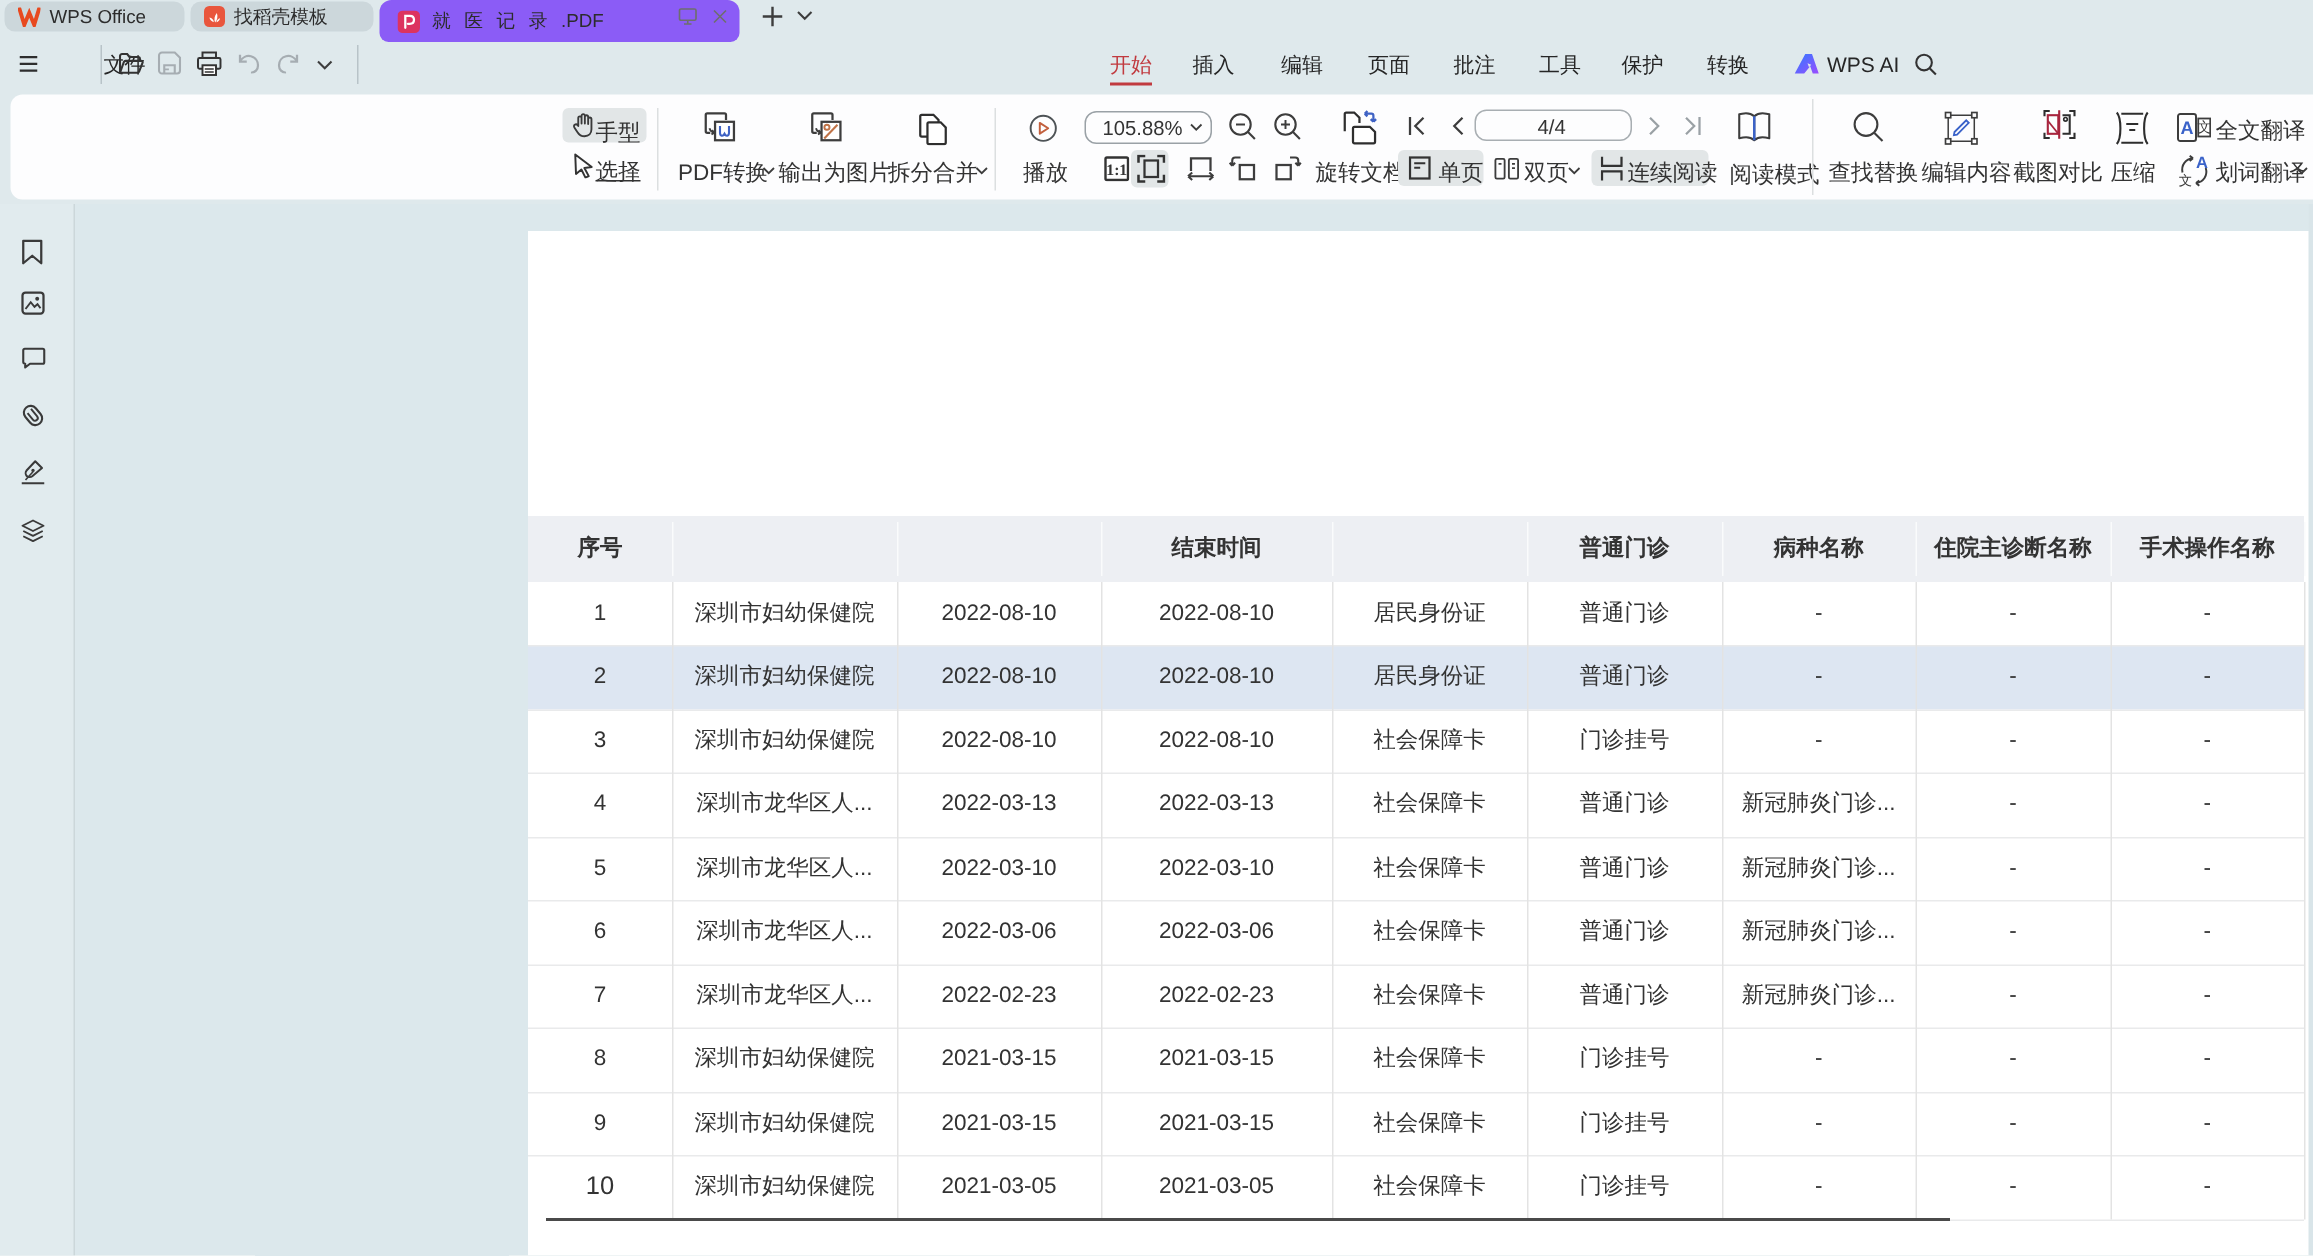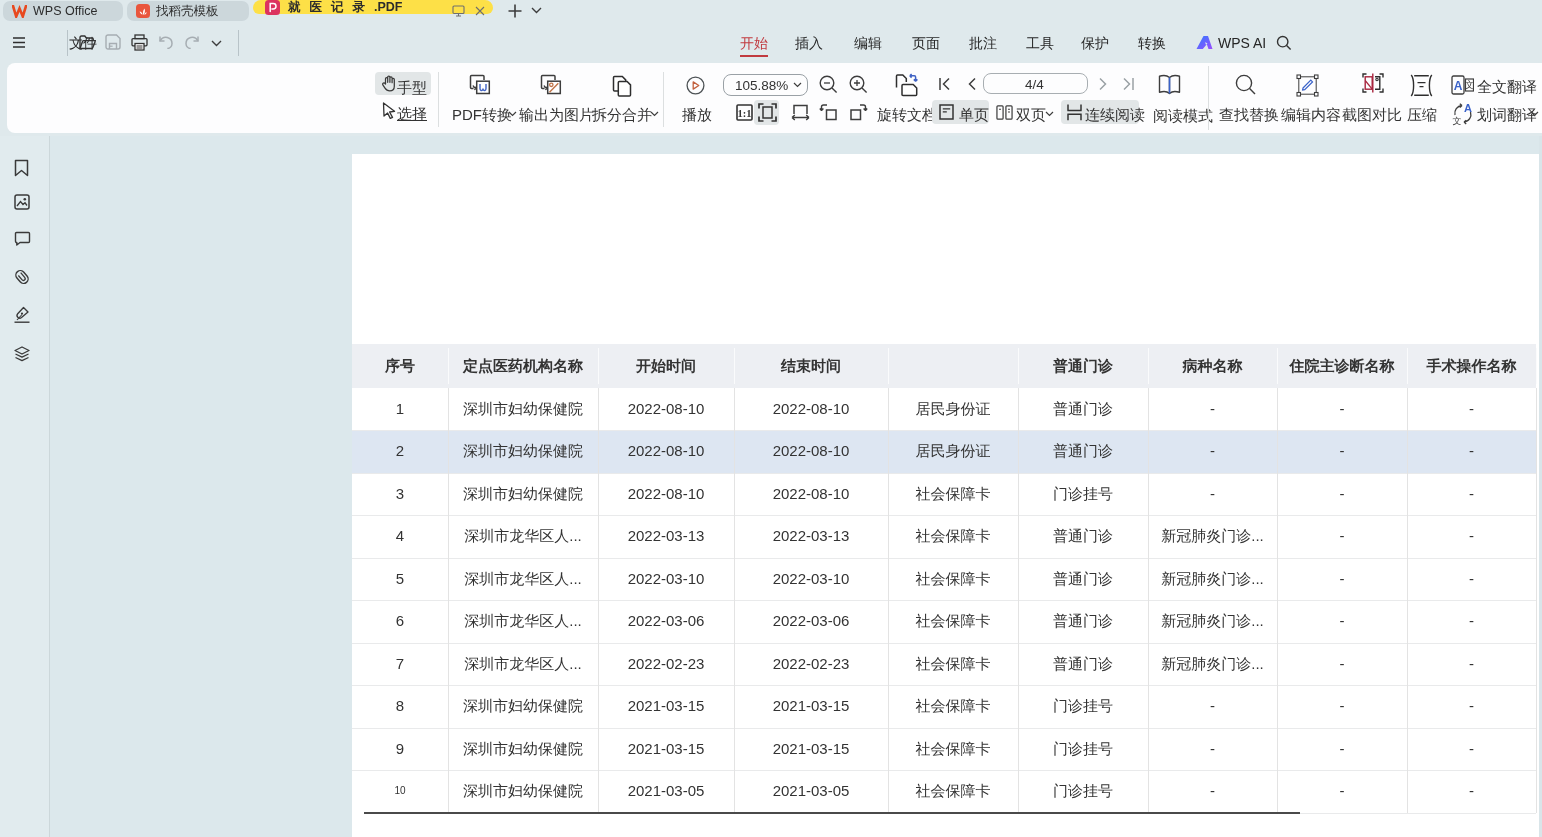--- a/index.html
+++ b/index.html
@@ -5,21 +5,21 @@
 * { margin:0; padding:0; box-sizing:border-box; }
 html,body { width:1542px; height:837px; overflow:hidden; }
 body { font-family:"Liberation Sans", sans-serif; position:relative; background:#dfe9ec; }
 .abs { position:absolute; }
 svg { display:block; }
 .sep { position:absolute; width:1px; background:#dcdfe0; }
 
 #tabbar { position:absolute; left:0; top:0; width:1542px; height:22px; background:#dfe9ec; }
 .tab { position:absolute; top:1px; height:20px; border-radius:7px; background:#ccd7db; display:flex; align-items:center; }
 .tabtxt { font-size:12.5px; color:#2c2c2c; }
-#tab3 { background:#fde047; border-radius:8px 8px 6px 6px; top:0; height:14px;font-weight:bold; }
+#tab3 { background:#8b5cf6; border-radius:8px 8px 6px 6px; top:0; height:28px; }
 
 #menubar { position:absolute; left:0; top:22px; width:1542px; height:41px; }
 .menuitem { position:absolute; top:13px; font-size:14px; color:#262626; }
 
 #toolbar { position:absolute; left:7px; top:63px; width:1535px; height:70px; background:#fdfdfe; border-radius:8px 0 0 8px; }
 .tbtn { position:absolute; border-radius:4px; display:flex; align-items:center; }
 .gray { background:#e2e6e7; }
 .tlbl { position:absolute; font-size:15px; color:#333; white-space:nowrap; }
 
 #content { position:absolute; left:0; top:136px; width:1542px; height:701px; background:#dce8ec; }
@@ -348,22 +348,20 @@
       </svg>
     <svg class="abs" style="left:13px; top:209px;" width="18" height="18" viewBox="0 0 18 18">
         <path d="M2 5.5 L9 2 L16 5.5 L9 9 Z" fill="none" stroke="#3a3a3a" stroke-width="1.3" stroke-linejoin="round"></path>
         <path d="M2.5 9 L9 12.2 L15.5 9" fill="none" stroke="#3a3a3a" stroke-width="1.3" stroke-linejoin="round"></path>
         <path d="M2.5 12.5 L9 15.7 L15.5 12.5" fill="none" stroke="#3a3a3a" stroke-width="1.3" stroke-linejoin="round"></path>
       </svg>
   </div>
   <div id="page">
   <div class="abs" style="left:0; top:190px; width:1184px; height:44px; background:#edeff3;"></div>
   <div class="hcell" style="left:0px; top:190px; width:96px;">序号</div>
-  <div class="hcell" style="left:96px; top:190px; width:150px;">定点医药机构名称</div>
-  <div class="hcell" style="left:246px; top:190px; width:136px;">开始时间</div>
   <div class="hcell" style="left:382px; top:190px; width:154px;">结束时间</div>
   <div class="hcell" style="left:666px; top:190px; width:130px;">普通门诊</div>
   <div class="hcell" style="left:796px; top:190px; width:129px;">病种名称</div>
   <div class="hcell" style="left:925px; top:190px; width:130px;">住院主诊断名称</div>
   <div class="hcell" style="left:1055px; top:190px; width:129px;">手术操作名称</div>
   <div class="abs" style="left:96px; top:194px; width:1px; height:36px; background:#fafbfc;"></div>
   <div class="abs" style="left:246px; top:194px; width:1px; height:36px; background:#fafbfc;"></div>
   <div class="abs" style="left:382px; top:194px; width:1px; height:36px; background:#fafbfc;"></div>
   <div class="abs" style="left:536px; top:194px; width:1px; height:36px; background:#fafbfc;"></div>
   <div class="abs" style="left:666px; top:194px; width:1px; height:36px; background:#fafbfc;"></div>
@@ -446,21 +444,21 @@
   <div class="cell" style="left:1055px; top:531.2px; width:129px; height:42.45px; line-height:42.45px; font-size:15px;">-</div>
   <div class="cell" style="left:0px; top:573.6px; width:96px; height:42.45px; line-height:42.45px; font-size:15px;">9</div>
   <div class="cell" style="left:96px; top:573.6px; width:150px; height:42.45px; line-height:42.45px; font-size:15px;">深圳市妇幼保健院</div>
   <div class="cell" style="left:246px; top:573.6px; width:136px; height:42.45px; line-height:42.45px; font-size:15px;">2021-03-15</div>
   <div class="cell" style="left:382px; top:573.6px; width:154px; height:42.45px; line-height:42.45px; font-size:15px;">2021-03-15</div>
   <div class="cell" style="left:536px; top:573.6px; width:130px; height:42.45px; line-height:42.45px; font-size:15px;">社会保障卡</div>
   <div class="cell" style="left:666px; top:573.6px; width:130px; height:42.45px; line-height:42.45px; font-size:15px;">门诊挂号</div>
   <div class="cell" style="left:796px; top:573.6px; width:129px; height:42.45px; line-height:42.45px; font-size:15px;">-</div>
   <div class="cell" style="left:925px; top:573.6px; width:130px; height:42.45px; line-height:42.45px; font-size:15px;">-</div>
   <div class="cell" style="left:1055px; top:573.6px; width:129px; height:42.45px; line-height:42.45px; font-size:15px;">-</div>
-  <div class="cell" style="left:0px; top:616.0px; width:96px; height:42.45px; line-height:42.45px; font-size:10px;">10</div>
+  <div class="cell" style="left:0px; top:616.0px; width:96px; height:42.45px; line-height:42.45px; font-size:17px;">10</div>
   <div class="cell" style="left:96px; top:616.0px; width:150px; height:42.45px; line-height:42.45px; font-size:15px;">深圳市妇幼保健院</div>
   <div class="cell" style="left:246px; top:616.0px; width:136px; height:42.45px; line-height:42.45px; font-size:15px;">2021-03-05</div>
   <div class="cell" style="left:382px; top:616.0px; width:154px; height:42.45px; line-height:42.45px; font-size:15px;">2021-03-05</div>
   <div class="cell" style="left:536px; top:616.0px; width:130px; height:42.45px; line-height:42.45px; font-size:15px;">社会保障卡</div>
   <div class="cell" style="left:666px; top:616.0px; width:130px; height:42.45px; line-height:42.45px; font-size:15px;">门诊挂号</div>
   <div class="cell" style="left:796px; top:616.0px; width:129px; height:42.45px; line-height:42.45px; font-size:15px;">-</div>
   <div class="cell" style="left:925px; top:616.0px; width:130px; height:42.45px; line-height:42.45px; font-size:15px;">-</div>
   <div class="cell" style="left:1055px; top:616.0px; width:129px; height:42.45px; line-height:42.45px; font-size:15px;">-</div>
   <div class="rowline" style="left:0; top:276.4px; width:1184px;"></div>
   <div class="rowline" style="left:0; top:318.9px; width:1184px;"></div>

